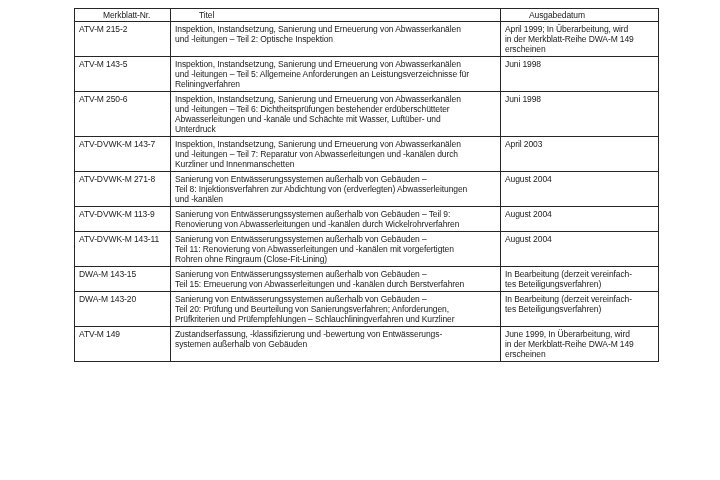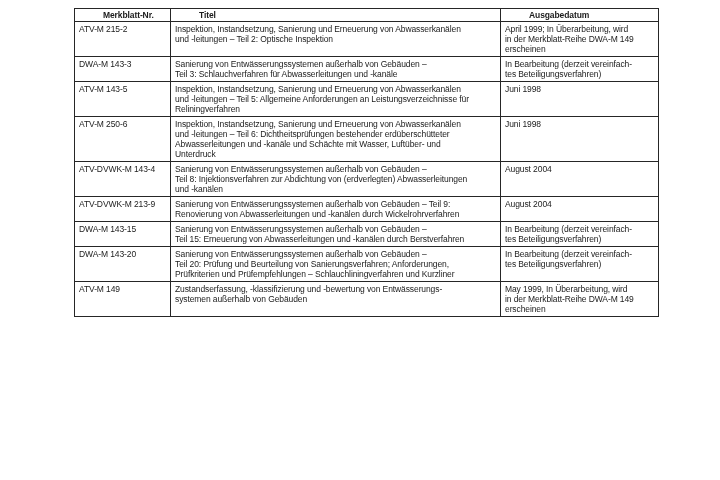--- a/index.html
+++ b/index.html
@@ -31,21 +31,21 @@
     text-align: left;
     padding: 2px 4px;
     font-size: 8.5px;
     line-height: 10px;
     letter-spacing: -0.1px;
     color: #1b1b1b;
     white-space: pre-line;
     overflow: hidden;
   }
   th {
-    font-weight: 700;
+    font-weight: 400;
     padding-top: 1px;
     padding-bottom: 1px;
     white-space: nowrap;
     padding-left: 28px;
   }
 </style>
 </head>
 <body>
 
 <div class="page">
@@ -65,52 +65,59 @@
     <tbody>
         <tr>
     <td>ATV-M 215-2</td>
     <td>Inspektion, Instandsetzung, Sanierung und Erneuerung von Abwasserkanälen
 und -leitungen – Teil 2: Optische Inspektion</td>
     <td>April 1999; In Überarbeitung, wird
 in der Merkblatt-Reihe DWA-M 149
 erscheinen</td>
   </tr>
         <tr>
-    <td>DWA-M 143-3</td>
-    <td>Sanierung von Entwässerungssystemen außerhalb von Gebäuden –
-Teil 3: Schlauchverfahren für Abwasserleitungen und -kanäle</td>
-    <td>In Bearbeitung (derzeit vereinfach-
-tes Beteiligungsverfahren)</td>
-  </tr>
-        <tr>
     <td>ATV-M 143-5</td>
     <td>Inspektion, Instandsetzung, Sanierung und Erneuerung von Abwasserkanälen
 und -leitungen – Teil 5: Allgemeine Anforderungen an Leistungsverzeichnisse für
 Reliningverfahren</td>
     <td>Juni 1998</td>
   </tr>
         <tr>
     <td>ATV-M 250-6</td>
     <td>Inspektion, Instandsetzung, Sanierung und Erneuerung von Abwasserkanälen
 und -leitungen – Teil 6: Dichtheitsprüfungen bestehender erdüberschütteter
 Abwasserleitungen und -kanäle und Schächte mit Wasser, Luftüber- und
 Unterdruck</td>
     <td>Juni 1998</td>
   </tr>
         <tr>
-    <td>ATV-DVWK-M 143-4</td>
+    <td>ATV-DVWK-M 143-7</td>
+    <td>Inspektion, Instandsetzung, Sanierung und Erneuerung von Abwasserkanälen
+und -leitungen – Teil 7: Reparatur von Abwasserleitungen und -kanälen durch
+Kurzliner und Innenmanschetten</td>
+    <td>April 2003</td>
+  </tr>
+        <tr>
+    <td>ATV-DVWK-M 271-8</td>
     <td>Sanierung von Entwässerungssystemen außerhalb von Gebäuden –
 Teil 8: Injektionsverfahren zur Abdichtung von (erdverlegten) Abwasserleitungen
 und -kanälen</td>
     <td>August 2004</td>
   </tr>
         <tr>
-    <td>ATV-DVWK-M 213-9</td>
+    <td>ATV-DVWK-M 113-9</td>
     <td>Sanierung von Entwässerungssystemen außerhalb von Gebäuden – Teil 9:
 Renovierung von Abwasserleitungen und -kanälen durch Wickelrohrverfahren</td>
+    <td>August 2004</td>
+  </tr>
+        <tr>
+    <td>ATV-DVWK-M 143-11</td>
+    <td>Sanierung von Entwässerungssystemen außerhalb von Gebäuden –
+Teil 11: Renovierung von Abwasserleitungen und -kanälen mit vorgefertigten
+Rohren ohne Ringraum (Close-Fit-Lining)</td>
     <td>August 2004</td>
   </tr>
         <tr>
     <td>DWA-M 143-15</td>
     <td>Sanierung von Entwässerungssystemen außerhalb von Gebäuden –
 Teil 15: Erneuerung von Abwasserleitungen und -kanälen durch Berstverfahren</td>
     <td>In Bearbeitung (derzeit vereinfach-
 tes Beteiligungsverfahren)</td>
   </tr>
         <tr>
@@ -118,19 +125,19 @@
     <td>Sanierung von Entwässerungssystemen außerhalb von Gebäuden –
 Teil 20: Prüfung und Beurteilung von Sanierungsverfahren; Anforderungen,
 Prüfkriterien und Prüfempfehlungen – Schlauchliningverfahren und Kurzliner</td>
     <td>In Bearbeitung (derzeit vereinfach-
 tes Beteiligungsverfahren)</td>
   </tr>
         <tr>
     <td>ATV-M 149</td>
     <td>Zustandserfassung, -klassifizierung und -bewertung von Entwässerungs-
 systemen außerhalb von Gebäuden</td>
-    <td>May 1999, In Überarbeitung, wird
+    <td>June 1999, In Überarbeitung, wird
 in der Merkblatt-Reihe DWA-M 149
 erscheinen</td>
   </tr>
       </tbody>
   </table>
 </div>
 
 </body></html>

